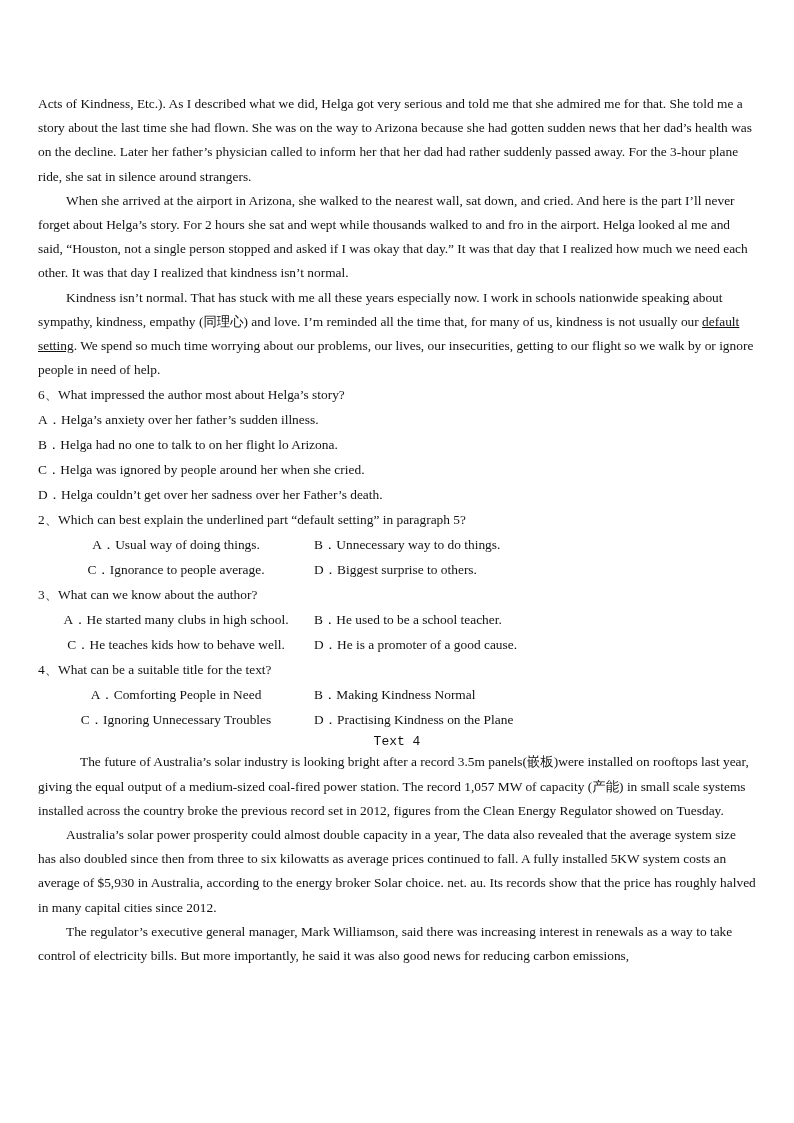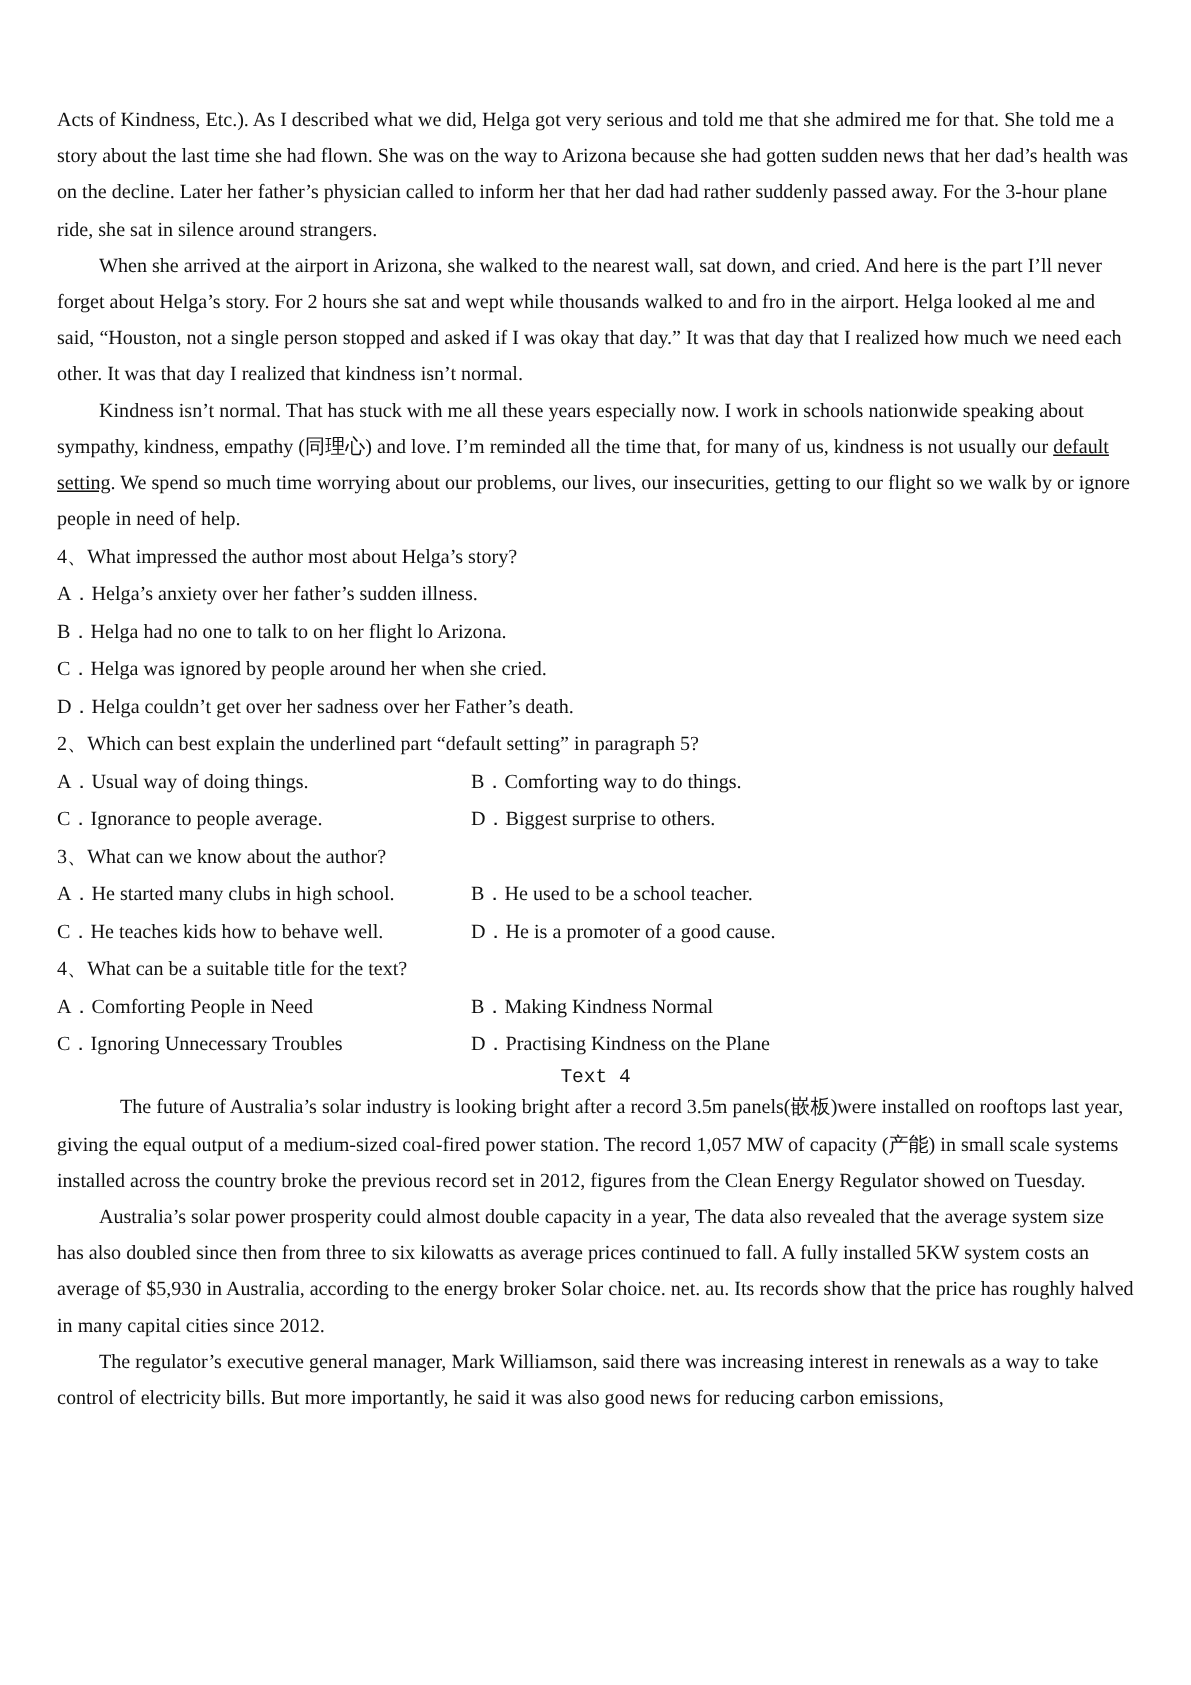--- a/index.html
+++ b/index.html
@@ -1,56 +1,56 @@
 <!DOCTYPE html>
 <html><head>
 <meta charset="utf-8">
 <style>
   html, body { margin: 0; padding: 0; background: #ffffff; }
   body {
     width: 794px; height: 1123px; position: relative; overflow: hidden;
     font-family: "Liberation Serif", "DejaVu Serif", serif;
     color: #111; font-size: 13.4px;
   }
-  .page { position: absolute; left: 38px; top: 68px; width: 718px; }
+  .page { position: absolute; left: 38px; top: 92px; width: 718px; }
   .p { line-height: 24.2px; margin: 0; text-align: left; }
   .indent { text-indent: 28px; }
   .u { text-decoration: underline; }
   .line { line-height: 25px; margin: 0; white-space: nowrap; }
   .opt-row { display: flex; line-height: 25px; }
-  .opt-row .col1 { width: 276px; white-space: nowrap; }
+  .opt-row .col1 { width: 276px; white-space: nowrap; text-align: center; }
   .opt-row .col2 { white-space: nowrap; }
   .heading {
     font-family: Liberation Mono, monospace;
     text-align: center; font-size: 13px; line-height: 15px; margin: 2px 0 1px 0;
   }
   .indent-big { text-indent: 42px; }
 </style>
 </head>
 <body>
 
 <div class="page">
 
   <p class="p" style="margin-top:0">Acts of Kindness, Etc.). As I described what we did, Helga got very serious and told me that she admired me for that. She told me a story about the last time she had flown. She was on the way to Arizona because she had gotten sudden news that her dad’s health was on the decline. Later her father’s physician called to inform her that her dad had rather suddenly passed away. For the 3-hour plane ride, she sat in silence around strangers.</p>
   <p class="p indent">When she arrived at the airport in Arizona, she walked to the nearest wall, sat down, and cried. And here is the part I’ll never forget about Helga’s story. For 2 hours she sat and wept while thousands walked to and fro in the airport. Helga looked al me and said, “Houston, not a single person stopped and asked if I was okay that day.” It was that day that I realized how much we need each other. It was that day I realized that kindness isn’t normal.</p>
   <p class="p indent"><span>Kindness isn’t normal. That has stuck with me all these years especially now. I work in schools nationwide speaking about sympathy, kindness, empathy (同理心) and love. I’m reminded all the time that, for many of us, kindness is not usually our </span><span class="u">default setting</span><span>. We spend so much time worrying about our problems, our lives, our insecurities, getting to our flight so we walk by or ignore people in need of help.</span></p>
 
   <div>
-    <p class="line">4、What impressed the author most about Helga’s story?</p>
+    <p class="line">6、What impressed the author most about Helga’s story?</p>
     <p class="line">A．Helga’s anxiety over her father’s sudden illness.</p>
     <p class="line">B．Helga had no one to talk to on her flight lo Arizona.</p>
     <p class="line">C．Helga was ignored by people around her when she cried.</p>
     <p class="line">D．Helga couldn’t get over her sadness over her Father’s death.</p>
   </div>
 
   <div>
     <p class="line">2、Which can best explain the underlined part “default setting” in paragraph 5?</p>
     <div class="opt-row">
       <span class="col1">A．Usual way of doing things.</span>
-      <span class="col2">B．Comforting way to do things.</span>
+      <span class="col2">B．Unnecessary way to do things.</span>
     </div>
     <div class="opt-row">
       <span class="col1">C．Ignorance to people average.</span>
       <span class="col2">D．Biggest surprise to others.</span>
     </div>
   </div>
 
   <div>
     <p class="line">3、What can we know about the author?</p>
     <div class="opt-row">

